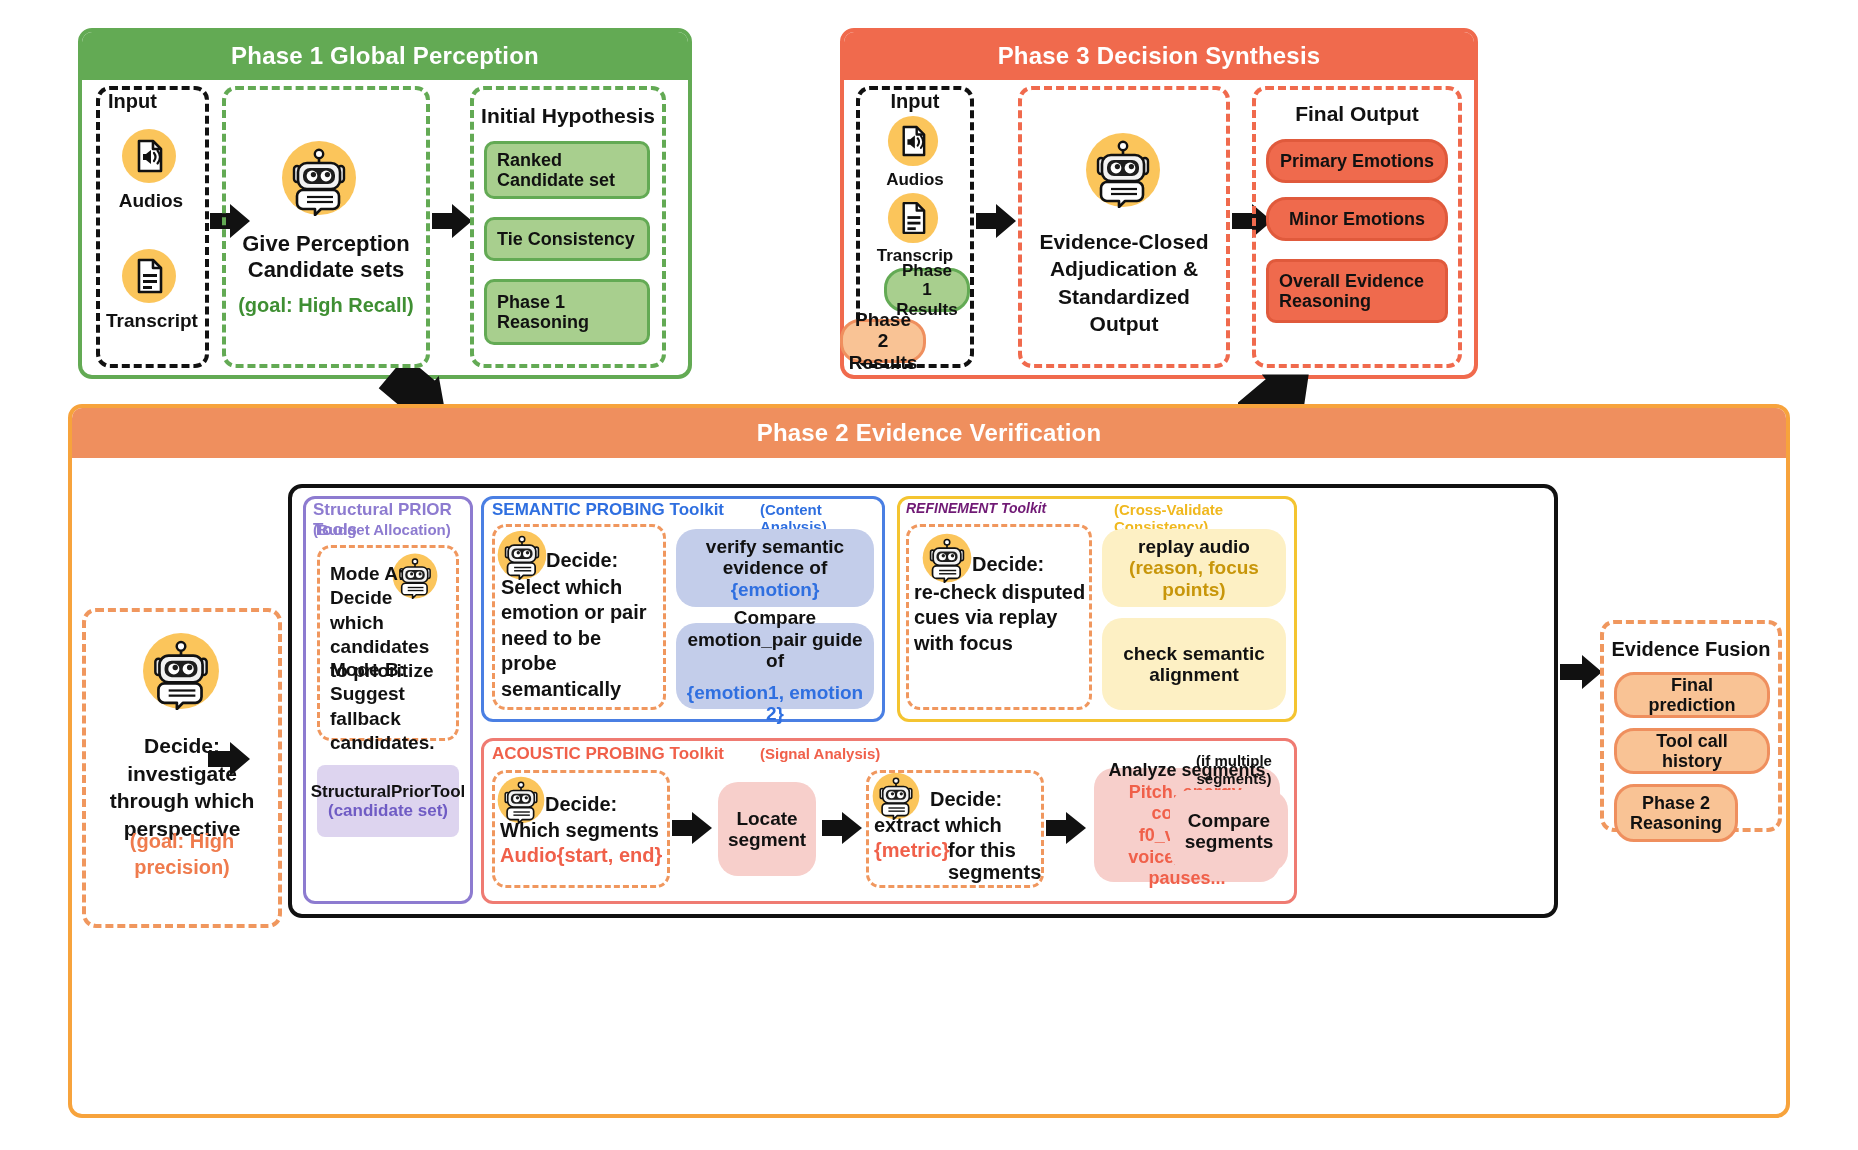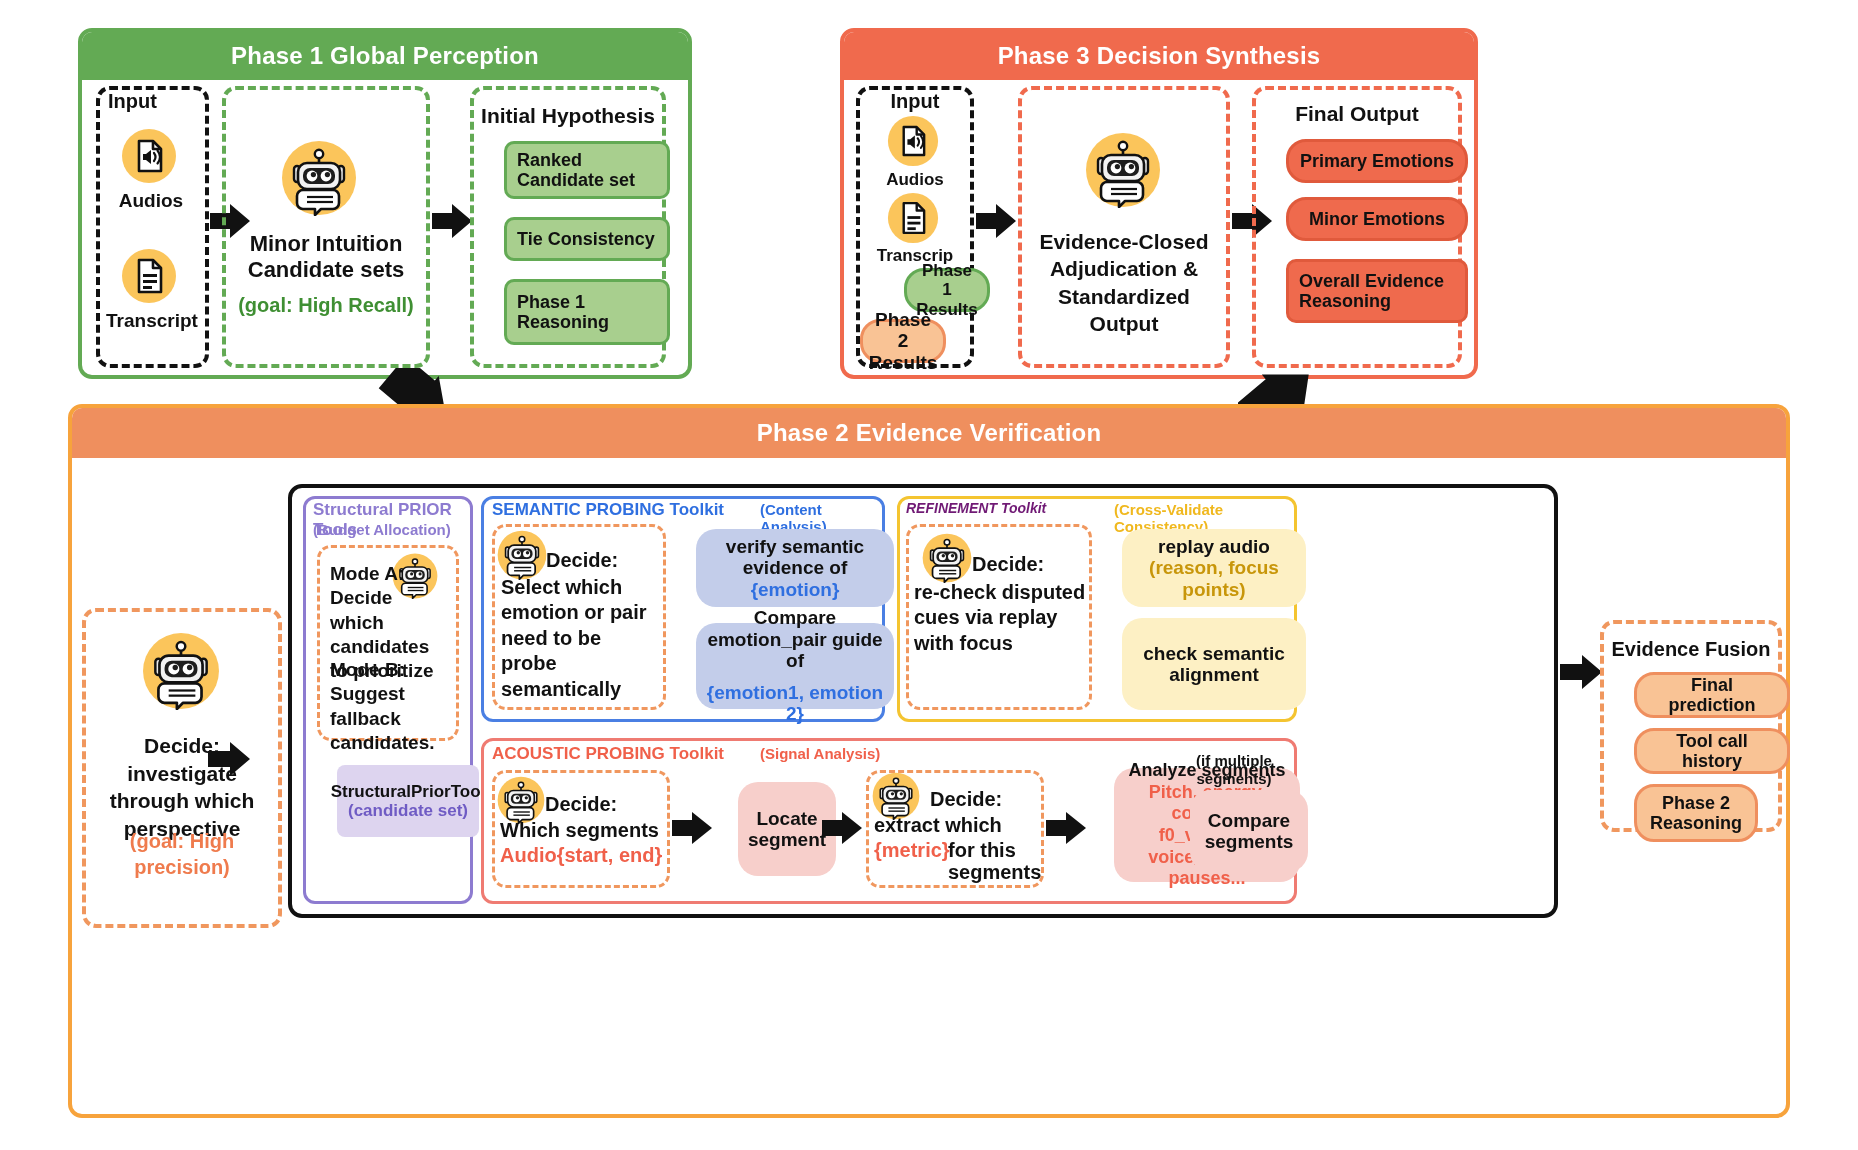--- a/index.html
+++ b/index.html
@@ -50,21 +50,20 @@
   .center { text-align: center; }
 
   
   .chip {
     position: absolute;
     border-radius: 10px;
     display: flex; align-items: center;
     font-weight: bold; color: #111;
     line-height: 1.12;
     padding: 13px 10px;
-    margin-left: 20px;
   }
   .chip.center-txt { justify-content: center; text-align: center; border-radius: 20px; }
   .chip-green  { background: #a8cf8e; border: 3px solid #63aa54; }
   .chip-orange { background: #f9c395; border: 3px solid #ef8f5e; }
   .chip-red    { background: #ef6a4d; border: 3px solid #e05a3c; }
   .chip-blue   { background: #c3cdea; }
   .chip-yellow { background: #fdf0c4; }
   .chip-pink   { background: #f7cfcb; }
   .chip-purple { background: #ddd4ef; }
 
@@ -145,21 +144,21 @@
       <circle cx="31" cy="36" r="5.4" fill="#fff"></circle>
         <circle cx="32.4" cy="34.6" r="2.6" fill="#1d1d1d"></circle>
       <circle cx="45" cy="36" r="5.4" fill="#fff"></circle>
         <circle cx="46.4" cy="34.6" r="2.6" fill="#1d1d1d"></circle>
       <path d="M22 50 h30 a6 6 0 0 1 6 6 v7 a6 6 0 0 1 -6 6 h-12 l-6 6 v-6 h-12 a6 6 0 0 1 -6 -6 v-7 a6 6 0 0 1 6 -6 z" fill="#fff" stroke="#111" stroke-width="2.6" stroke-linejoin="round"></path>
       <line x1="26" y1="57" x2="52" y2="57" stroke="#111" stroke-width="2.2"></line>
       <line x1="26" y1="62" x2="52" y2="62" stroke="#111" stroke-width="2.2"></line>
     </svg>
   </div>
   <div class="lbl center" style="left:230px; top:232px; width:192px; font-size:22px;">
-    <span>Minor Intuition</span>
+    <span>Give Perception</span>
   </div>
   <div class="lbl center" style="left:230px; top:258px; width:192px; font-size:22px;">
     <span>Candidate sets</span>
   </div>
   <div class="lbl center" style="left:228px; top:294px; width:196px; font-size:20px; color:#3f8f33;">
     <span>(goal: High Recall)</span>
   </div>
 
   <div class="arrow" style="left:432px; top:204px; width:40px; height:34px;">
     <svg viewBox="0 0 40 34" width="40" height="34">

